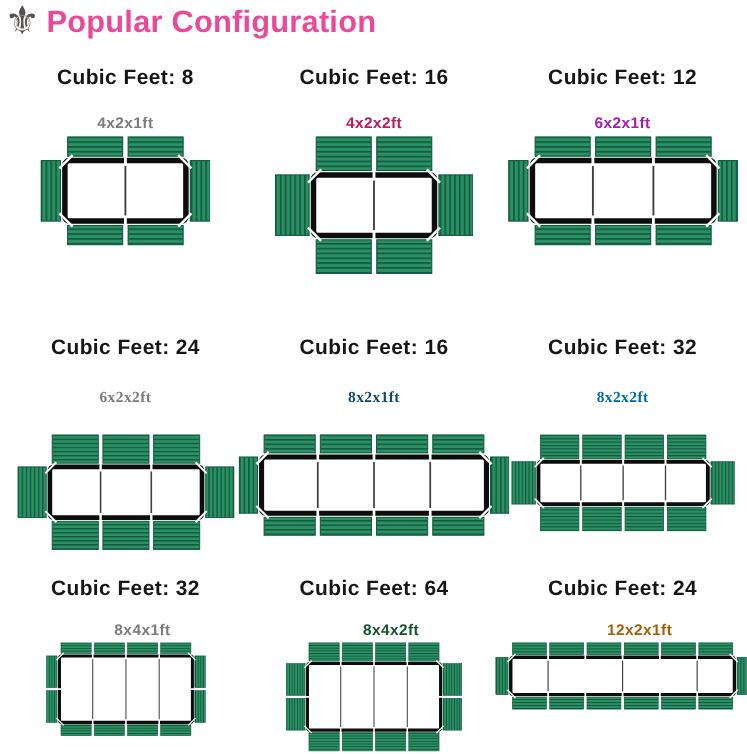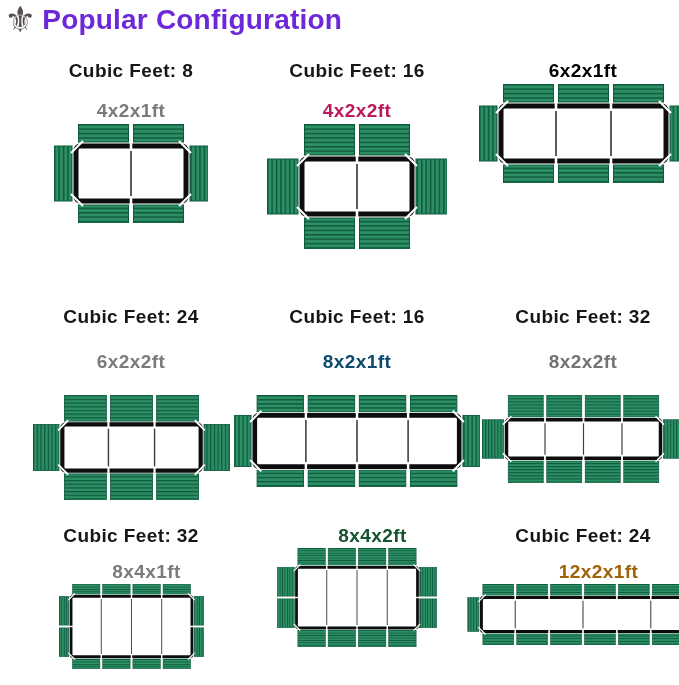--- a/index.html
+++ b/index.html
@@ -1,37 +1,37 @@
 <!DOCTYPE html>
 <html><head>
 <meta charset="utf-8">
 <style>
   html,body{margin:0;padding:0;background:#ffffff;}
   body{font-family:"Liberation Sans",sans-serif;}
   .canvas{position:relative;width:679px;height:685px;background:#ffffff;overflow:hidden;}
   .hdr{display:flex;align-items:center;height:40px;padding-left:4px;box-sizing:border-box;}
   .fleur{font-family:"DejaVu Sans",sans-serif;font-size:36px;line-height:36px;margin-right:6px;}
   .title{font-size:28px;font-weight:700;letter-spacing:0.2px;line-height:28px;}
-  .grid{display:grid;grid-template-columns:226px 226px 226px;grid-template-rows:250px 222px 173px;padding-left:18px;}
+  .grid{display:grid;grid-template-columns:226px 226px 226px;grid-template-rows:250px 222px 173px;padding-left:1px;}
   .cell{display:flex;flex-direction:column;align-items:center;box-sizing:border-box;}
   .cubic{font-size:19px;font-weight:700;line-height:22px;letter-spacing:0.4px;white-space:nowrap;}
-  .dim{font-size:19px;font-weight:700;line-height:22px;letter-spacing:0.4px;white-space:nowrap;}
+  .dim{font-size:14px;font-weight:700;line-height:22px;letter-spacing:0.4px;white-space:nowrap;}
   .dwrap{display:flex;justify-content:center;align-items:flex-start;}
   .dwrap svg{flex-shrink:0;display:block;}
   .r1{padding-top:20px;} .r1 .cubic{margin-bottom:18px;} .r1 .dim{margin-bottom:2px;}
-  .r2{padding-top:16px;} .r2 .cubic{margin-bottom:23px;} .r2 .dim{margin-bottom:22px;}
+  .r2{padding-top:16px;} .r2 .cubic{margin-bottom:23px;} .r2 .dim{margin-bottom:22px;font-family:Liberation Serif, serif;}
   .r3{padding-top:13px;} .r3 .cubic{margin-bottom:14px;} .r3 .dim{margin-bottom:1px;margin-left:31px;}
 </style>
 </head>
 <body>
 
 <div class="canvas">
   <div class="hdr">
     <span class="fleur" style="color: rgb(87, 80, 79);">⚜</span>
-    <span class="title" style="color: #6d28d9;">Popular Configuration</span>
+    <span class="title" style="color: #ec4899;">Popular Configuration</span>
   </div>
   <div class="grid">
       <div class="cell r1">
         <div class="cubic" style="color:#161616">Cubic Feet: 8</div>
         <div class="dim" style="color:#7b7b7b">4x2x1ft</div>
         <div class="dwrap">
           <svg width="154" height="99" viewBox="0 0 154 99">
             <defs>
               <pattern id="hs0" width="6" height="4.4" patternUnits="userSpaceOnUse">
                 <rect width="6" height="4.4" fill="#2d9065"></rect>
@@ -85,21 +85,22 @@
             <line x1="138" y1="30" x2="150" y2="42" stroke="#ffffff" stroke-width="2.2"></line>
             <line x1="30" y1="83" x2="42" y2="95" stroke="#ffffff" stroke-width="2.2"></line>
             <line x1="138" y1="95" x2="150" y2="83" stroke="#ffffff" stroke-width="2.2"></line>
             <line x1="90" y1="30" x2="90" y2="40" stroke="#ffffff" stroke-width="2.6"></line>
             <line x1="90" y1="85" x2="90" y2="95" stroke="#ffffff" stroke-width="2.6"></line>
             <line x1="90" y1="40" x2="90" y2="85" stroke="#3f3f3f" stroke-width="1.7"></line>
           </svg>
         </div>
       </div>
       <div class="cell r1">
-        <div class="dim" style="color:#000000">6x2x1ft</div>
+        <div class="cubic" style="color:#161616">Cubic Feet: 12</div>
+        <div class="dim" style="color:#a21caf">6x2x1ft</div>
         <div class="dwrap">
           <svg width="209" height="99" viewBox="0 0 209 99">
             <defs>
               <pattern id="hs2" width="6" height="4.4" patternUnits="userSpaceOnUse">
                 <rect width="6" height="4.4" fill="#2d9065"></rect>
                 <rect width="6" height="1.5" fill="#0e5a3e"></rect>
               </pattern>
               <pattern id="vs2" width="4.4" height="6" patternUnits="userSpaceOnUse">
                 <rect width="4.4" height="6" fill="#2d9065"></rect>
                 <rect width="1.5" height="6" fill="#0e5a3e"></rect>
@@ -201,21 +202,21 @@
             <line x1="187" y1="17" x2="187" y2="27" stroke="#ffffff" stroke-width="2.6"></line>
             <line x1="187" y1="72" x2="187" y2="82" stroke="#ffffff" stroke-width="2.6"></line>
             <line x1="77" y1="27" x2="77" y2="72" stroke="#3f3f3f" stroke-width="1.7"></line>
             <line x1="132" y1="27" x2="132" y2="72" stroke="#3f3f3f" stroke-width="1.7"></line>
             <line x1="187" y1="27" x2="187" y2="72" stroke="#3f3f3f" stroke-width="1.7"></line>
           </svg>
         </div>
       </div>
       <div class="cell r2">
         <div class="cubic" style="color:#161616">Cubic Feet: 32</div>
-        <div class="dim" style="color:#737373">8x2x2ft</div>
+        <div class="dim" style="color:#0369a1">8x2x2ft</div>
         <div class="dwrap">
           <svg width="203" height="88" viewBox="0 0 290 125">
             <defs>
               <pattern id="hs5" width="6" height="4.4" patternUnits="userSpaceOnUse">
                 <rect width="6" height="4.4" fill="#2d9065"></rect>
                 <rect width="6" height="1.5" fill="#0e5a3e"></rect>
               </pattern>
               <pattern id="vs5" width="4.4" height="6" patternUnits="userSpaceOnUse">
                 <rect width="4.4" height="6" fill="#2d9065"></rect>
                 <rect width="1.5" height="6" fill="#0e5a3e"></rect>
@@ -288,20 +289,21 @@
             <line x1="187" y1="127" x2="187" y2="137" stroke="#ffffff" stroke-width="2.6"></line>
             <line x1="17" y1="77" x2="27" y2="77" stroke="#ffffff" stroke-width="2.6"></line>
             <line x1="237" y1="77" x2="247" y2="77" stroke="#ffffff" stroke-width="2.6"></line>
             <line x1="77" y1="27" x2="77" y2="127" stroke="#3f3f3f" stroke-width="1.7"></line>
             <line x1="132" y1="27" x2="132" y2="127" stroke="#3f3f3f" stroke-width="1.7"></line>
             <line x1="187" y1="27" x2="187" y2="127" stroke="#3f3f3f" stroke-width="1.7"></line>
           </svg>
         </div>
       </div>
       <div class="cell r3">
+        <div class="cubic" style="color:#161616">Cubic Feet: 64</div>
         <div class="dim" style="color:#14532d">8x4x2ft</div>
         <div class="dwrap">
           <svg width="160" height="99" viewBox="0 0 290 180">
             <defs>
               <pattern id="hs7" width="6" height="4.4" patternUnits="userSpaceOnUse">
                 <rect width="6" height="4.4" fill="#2d9065"></rect>
                 <rect width="6" height="1.5" fill="#0e5a3e"></rect>
               </pattern>
               <pattern id="vs7" width="4.4" height="6" patternUnits="userSpaceOnUse">
                 <rect width="4.4" height="6" fill="#2d9065"></rect>

